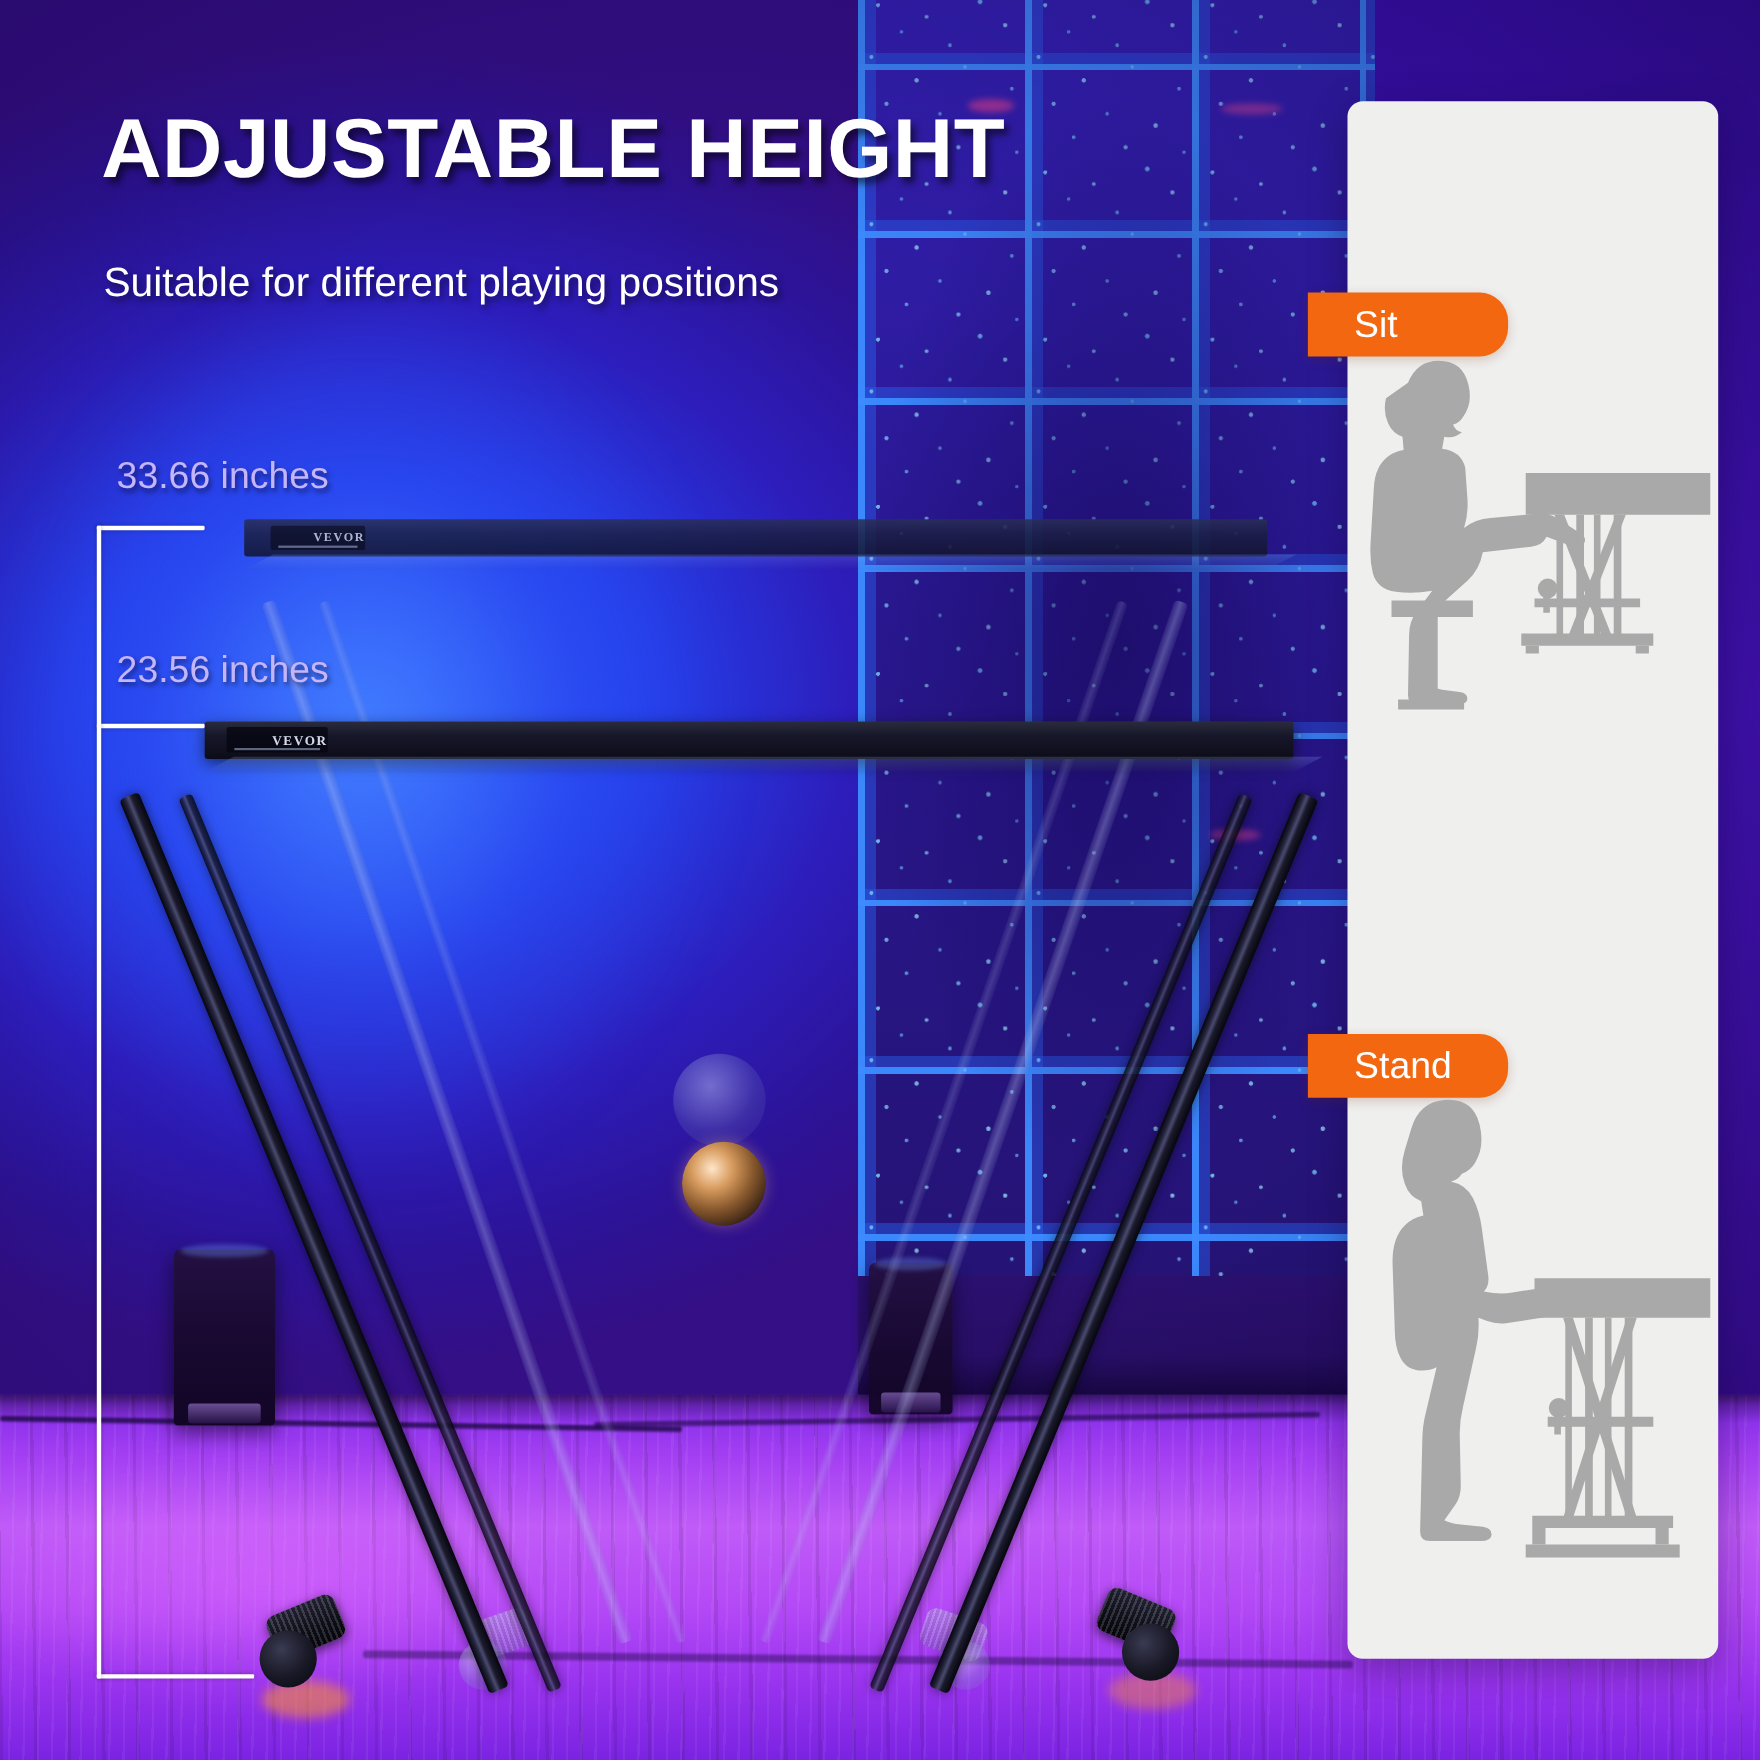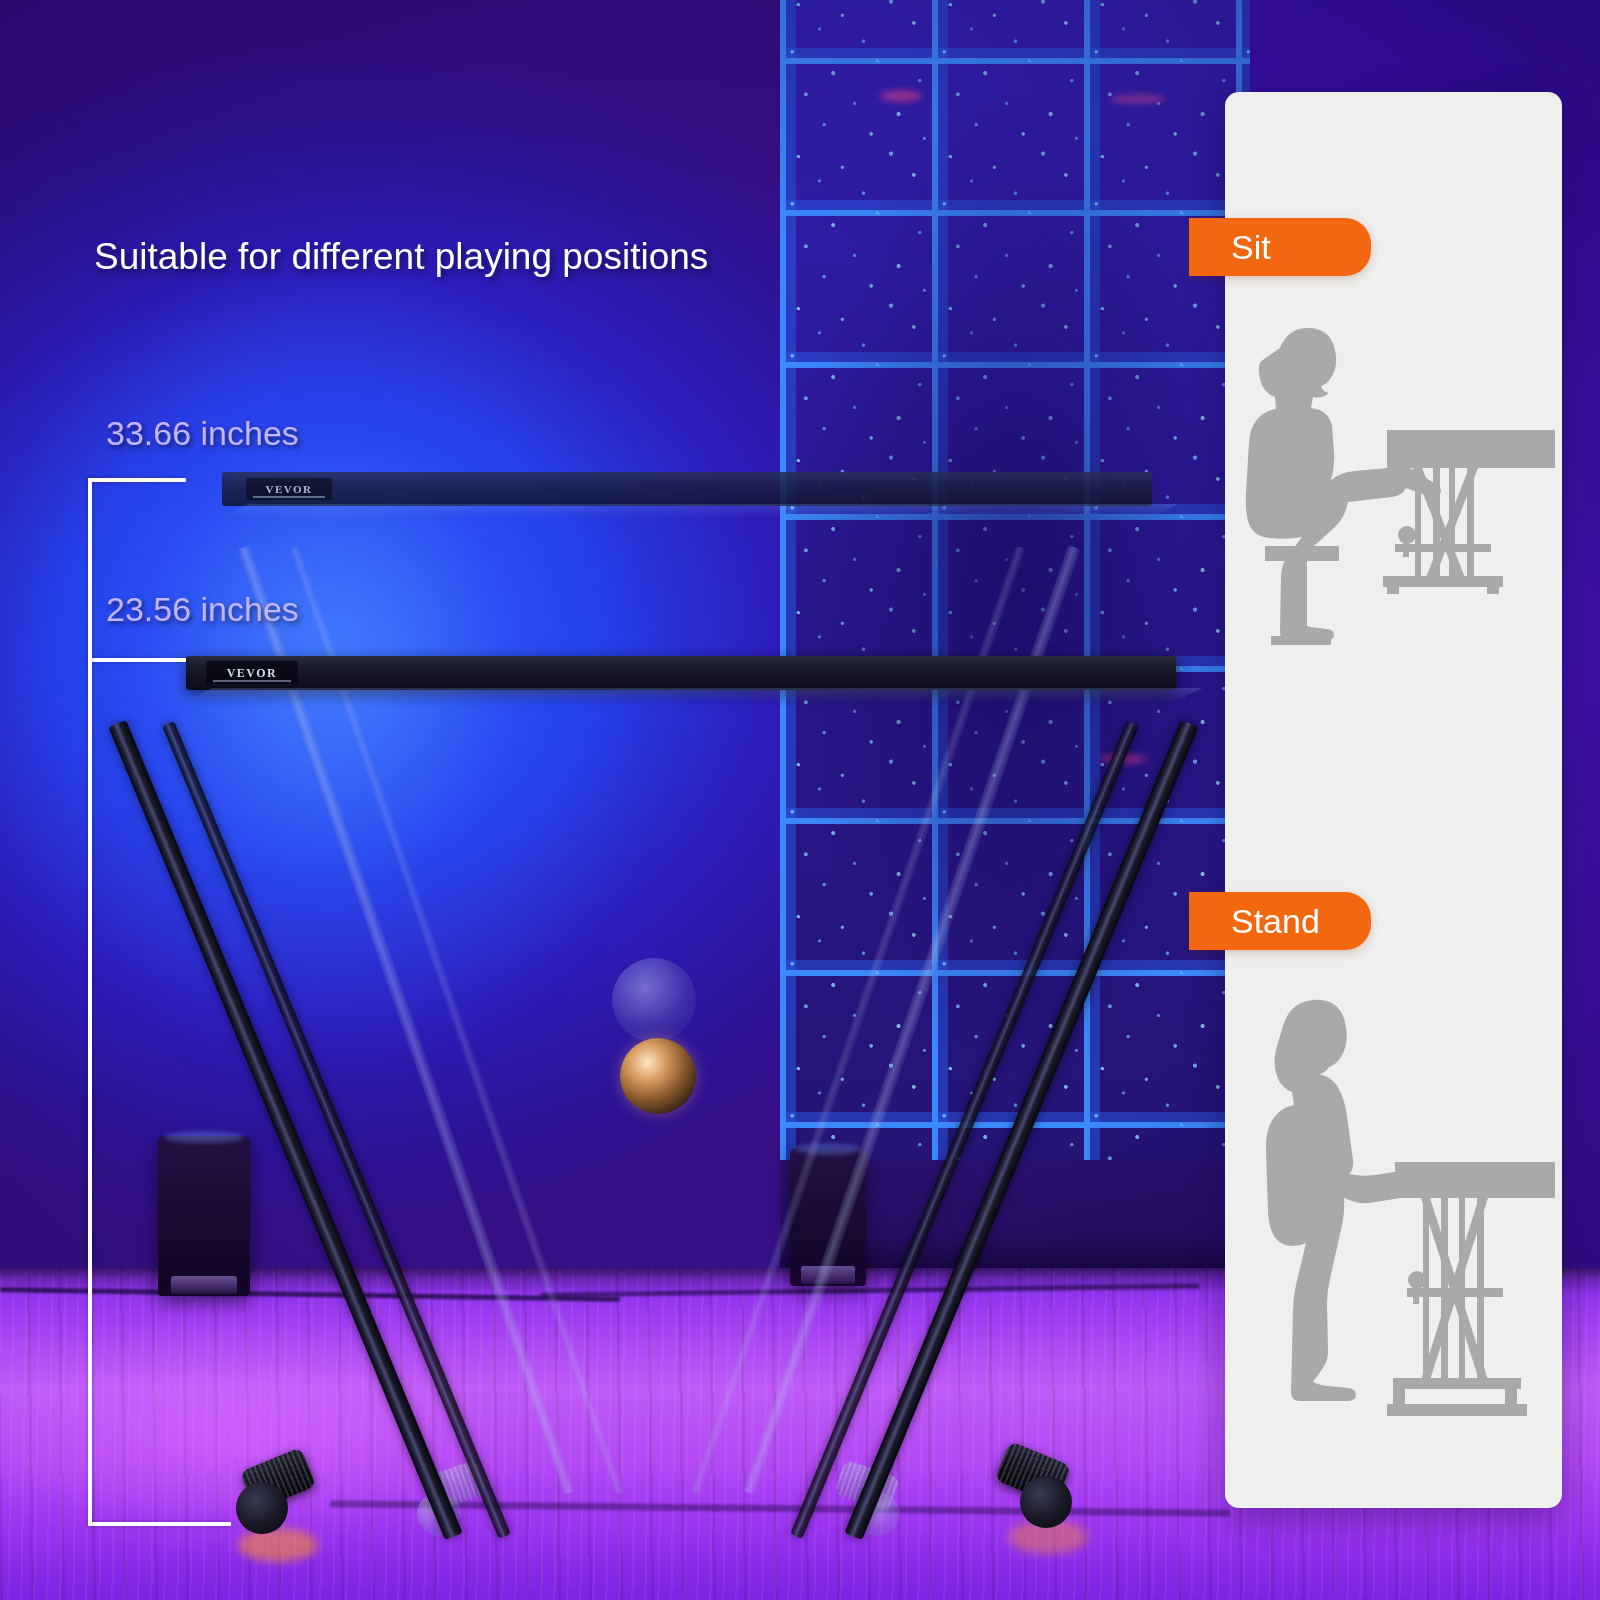--- a/index.html
+++ b/index.html
@@ -89,21 +89,21 @@
   .arm{position:absolute;border-radius:3px;}
   .arm-top{
     background:linear-gradient(180deg,#2a2f58 0%,#1b1f42 40%,#11142e 100%);}
   .arm-solid{
     background:linear-gradient(180deg,#2b2b3e 0%,#17172a 38%,#0c0c18 100%);
     box-shadow:0 4px 14px rgba(0,0,0,.55);}
   .arm-lip{position:absolute;left:0;right:0;bottom:-12px;height:14px;
     background:linear-gradient(180deg,rgba(150,180,255,.22),rgba(40,50,110,.05));
     transform:skewX(-62deg);transform-origin:left bottom;}
 
-  .vevor-plate{position:absolute;display:flex;align-items:center;justify-content:center;
+  .vevor-plate{position:absolute;display:flex;align-items:center;justify-content:flex-end;
     border-radius:2px;background:rgba(8,8,20,.55);overflow:hidden;}
   .vevor-text{font-family:"Liberation Serif", serif;font-weight:700;letter-spacing:1.5px;
     color:rgba(215,225,255,.78);line-height:1;}
   .vevor-sub{position:absolute;bottom:2px;left:8%;right:8%;height:2px;
     background:rgba(200,215,255,.45);}
 
   .leg{position:absolute;transform-origin:center;border-radius:4px;}
   .leg-solid{background:linear-gradient(90deg,#05050c 0%,#22223a 26%,#4a4a6e 44%,#1a1a2c 62%,#06060e 100%);
     box-shadow:0 0 10px rgba(0,0,0,.5);}
   .leg-ghost{background:linear-gradient(90deg,rgba(120,130,185,.16) 0%,rgba(185,195,240,.34) 45%,rgba(110,120,175,.14) 100%);}
@@ -138,21 +138,21 @@
   .dim-v{position:absolute;background:#fff;width:4px;border-radius:1px;
     box-shadow:0 0 4px rgba(0,0,0,.28);}
   .dim-h{position:absolute;background:#fff;height:4px;border-radius:1px;
     box-shadow:0 0 4px rgba(0,0,0,.28);}
 
   
   .panel{position:absolute;left:1225px;top:92px;width:337px;height:1416px;
     background:#efefee;border-radius:14px;box-shadow:0 10px 34px rgba(20,2,60,.38);}
   .badge{position:absolute;background:#f2670f;border-radius:0 26px 26px 0;
     display:flex;align-items:center;color:#fff;font-weight:400;
-    box-shadow:0 3px 10px rgba(120,40,0,.22);}
+    box-shadow:0 3px 10px rgba(120,40,0,.22);margin-top:48px;}
   .badge span{padding-left:42px;}
   .sil{position:absolute;}
   .sil svg{display:block;width:100%;height:100%;}
 </style>
 </head>
 <body>
 
 <div id="stage">
 
   <div class="bg-base"></div>
@@ -231,20 +231,21 @@
 
   <div class="foot foot-solid" style="left:245px;top:1458px;width:66px;height:42px;transform:rotate(-22.5deg);">
     <div class="foot-rib"></div>
   </div>
   <div class="foot-cap" style="left:236px;top:1482px;width:52px;height:52px;"></div>
   <div class="foot foot-solid" style="left:1000px;top:1452px;width:66px;height:42px;transform:rotate(22.5deg);">
     <div class="foot-rib"></div>
   </div>
   <div class="foot-cap" style="left:1020px;top:1476px;width:52px;height:52px;"></div>
 
+  <div class="headline" style="left:92px;top:92px;font-size:76px;letter-spacing:.5px;">ADJUSTABLE HEIGHT</div>
   <div class="subhead" style="left:94px;top:236px;font-size:37px;">Suitable for different playing positions</div>
 
   <div class="dim-label" style="left:106px;top:414px;font-size:34px;">33.66 inches</div>
   <div class="dim-label" style="left:106px;top:590px;font-size:34px;">23.56 inches</div>
 
   <div class="dim-h" style="left:88px;top:478px;width:98px;"></div>
   <div class="dim-h" style="left:88px;top:658px;width:98px;"></div>
   <div class="dim-h" style="left:88px;top:1522px;width:143px;"></div>
   <div class="dim-v" style="left:88px;top:478px;height:1048px;"></div>
 

